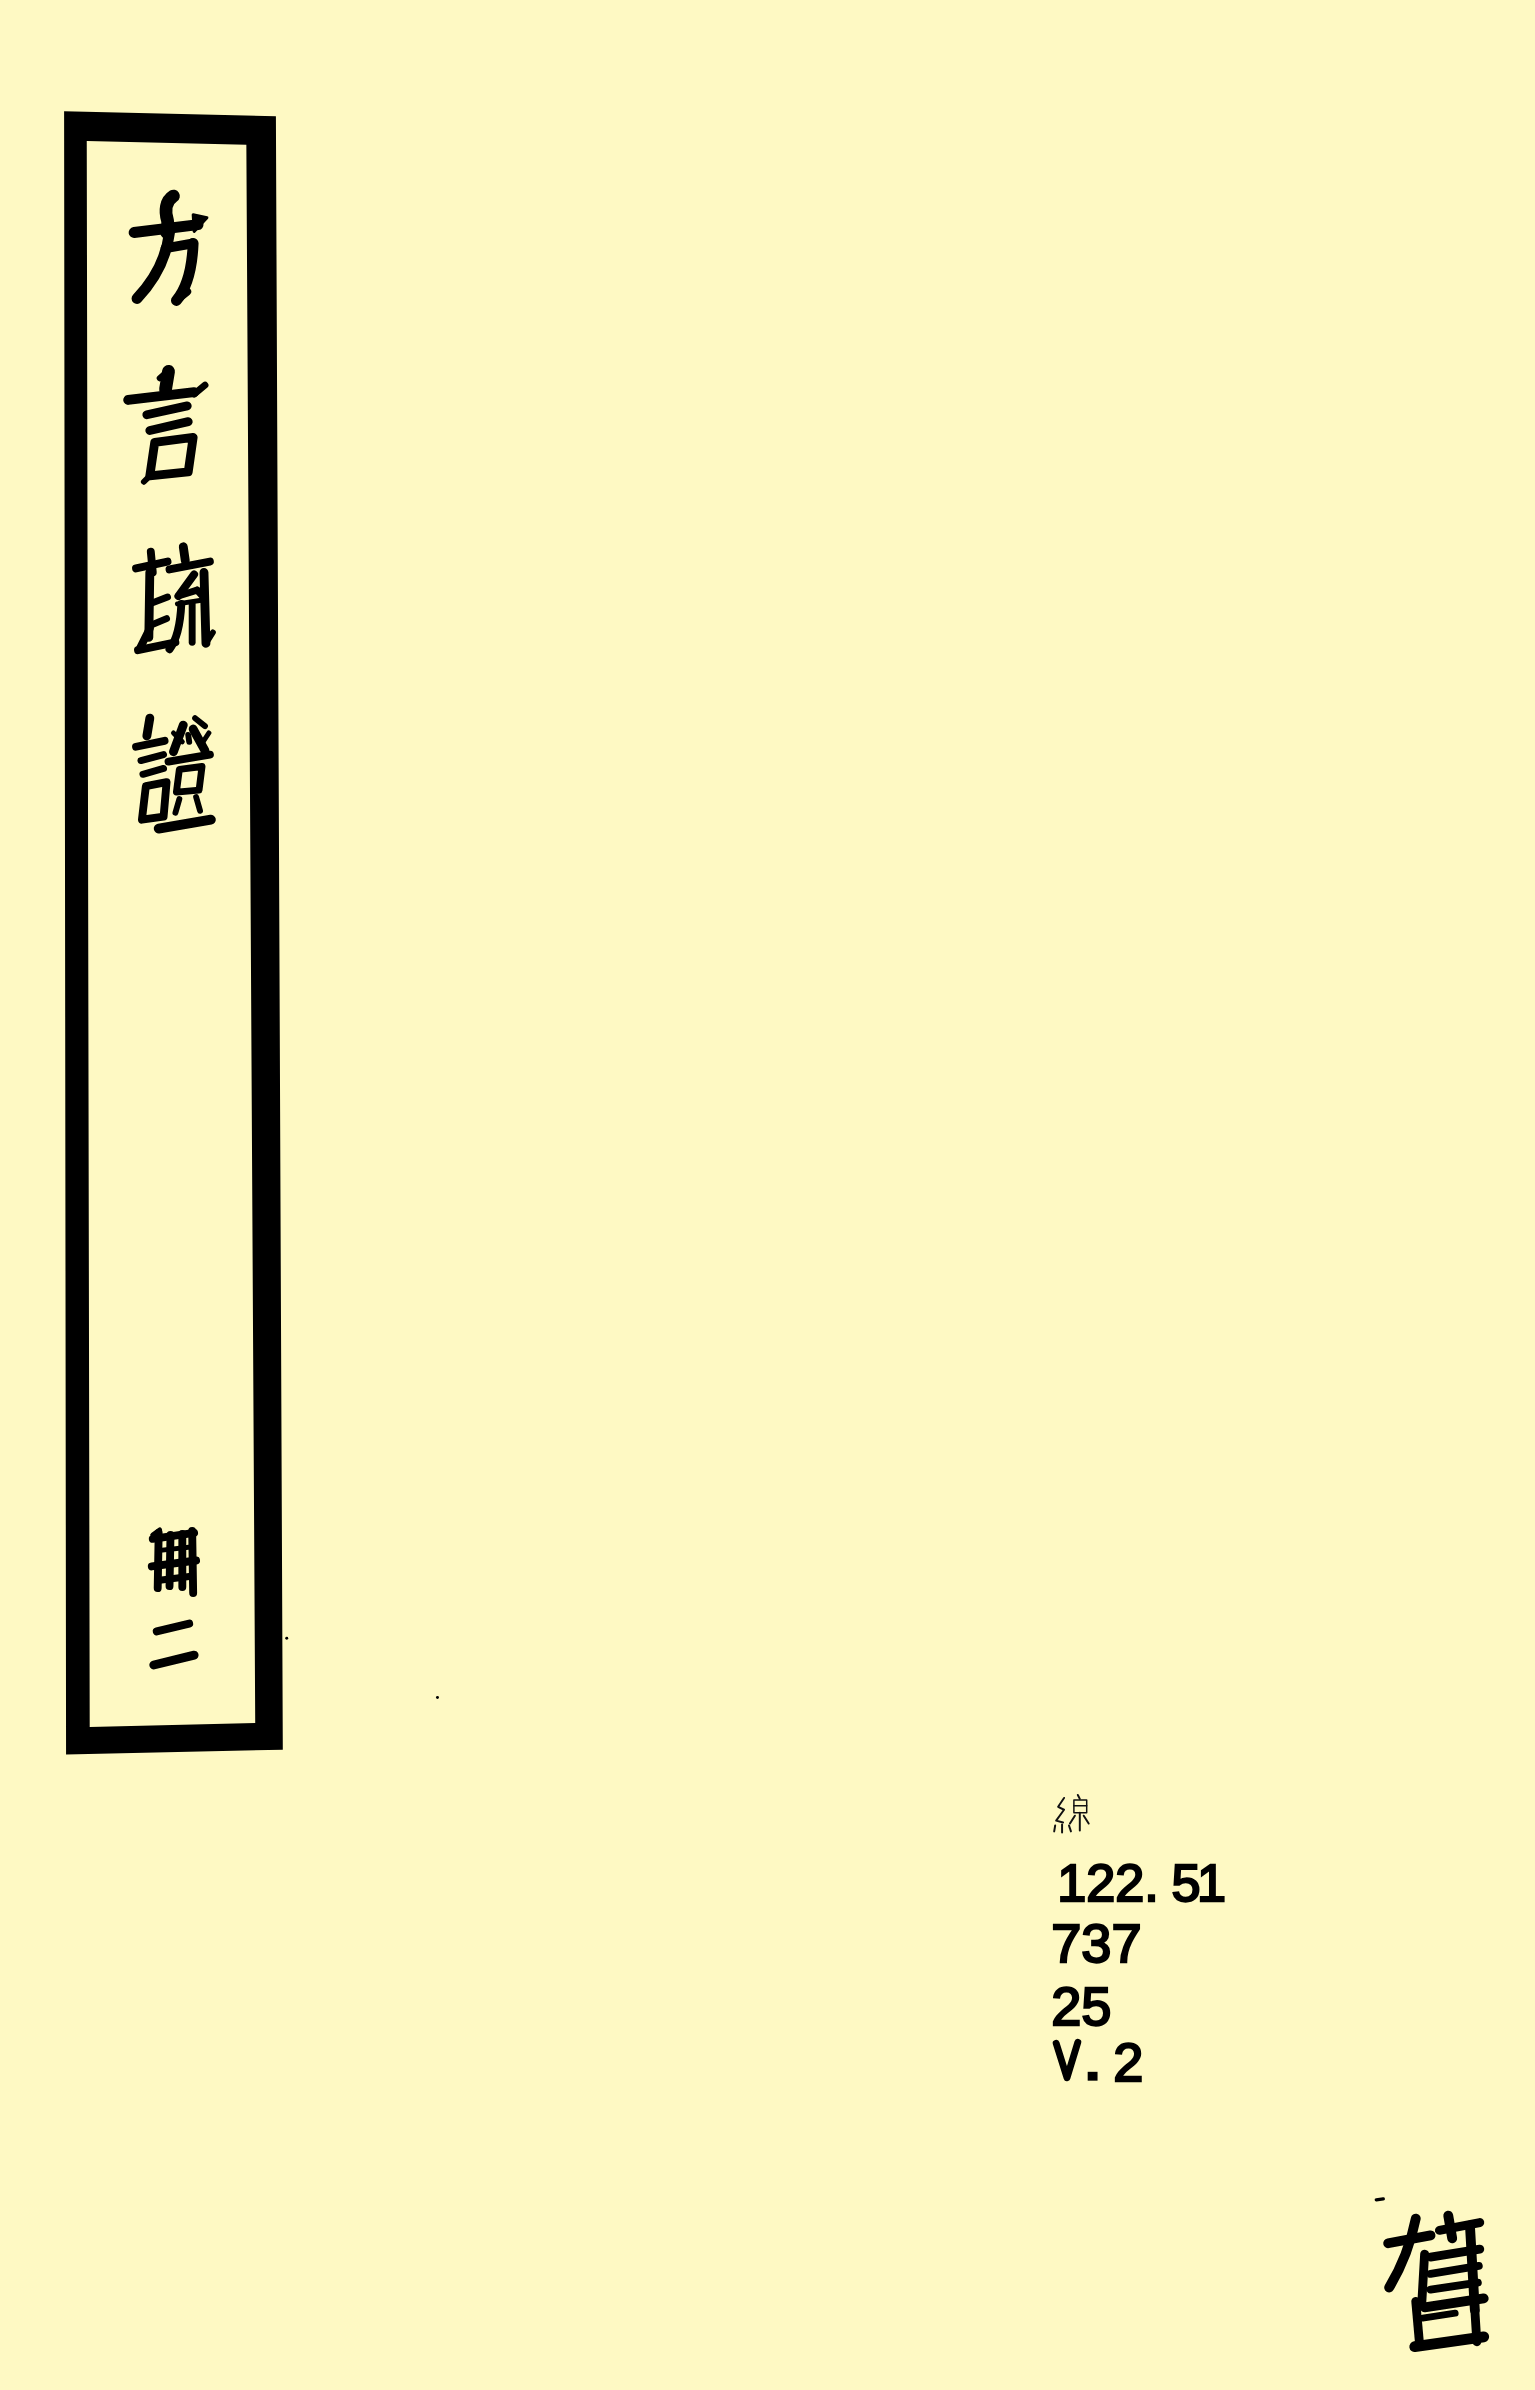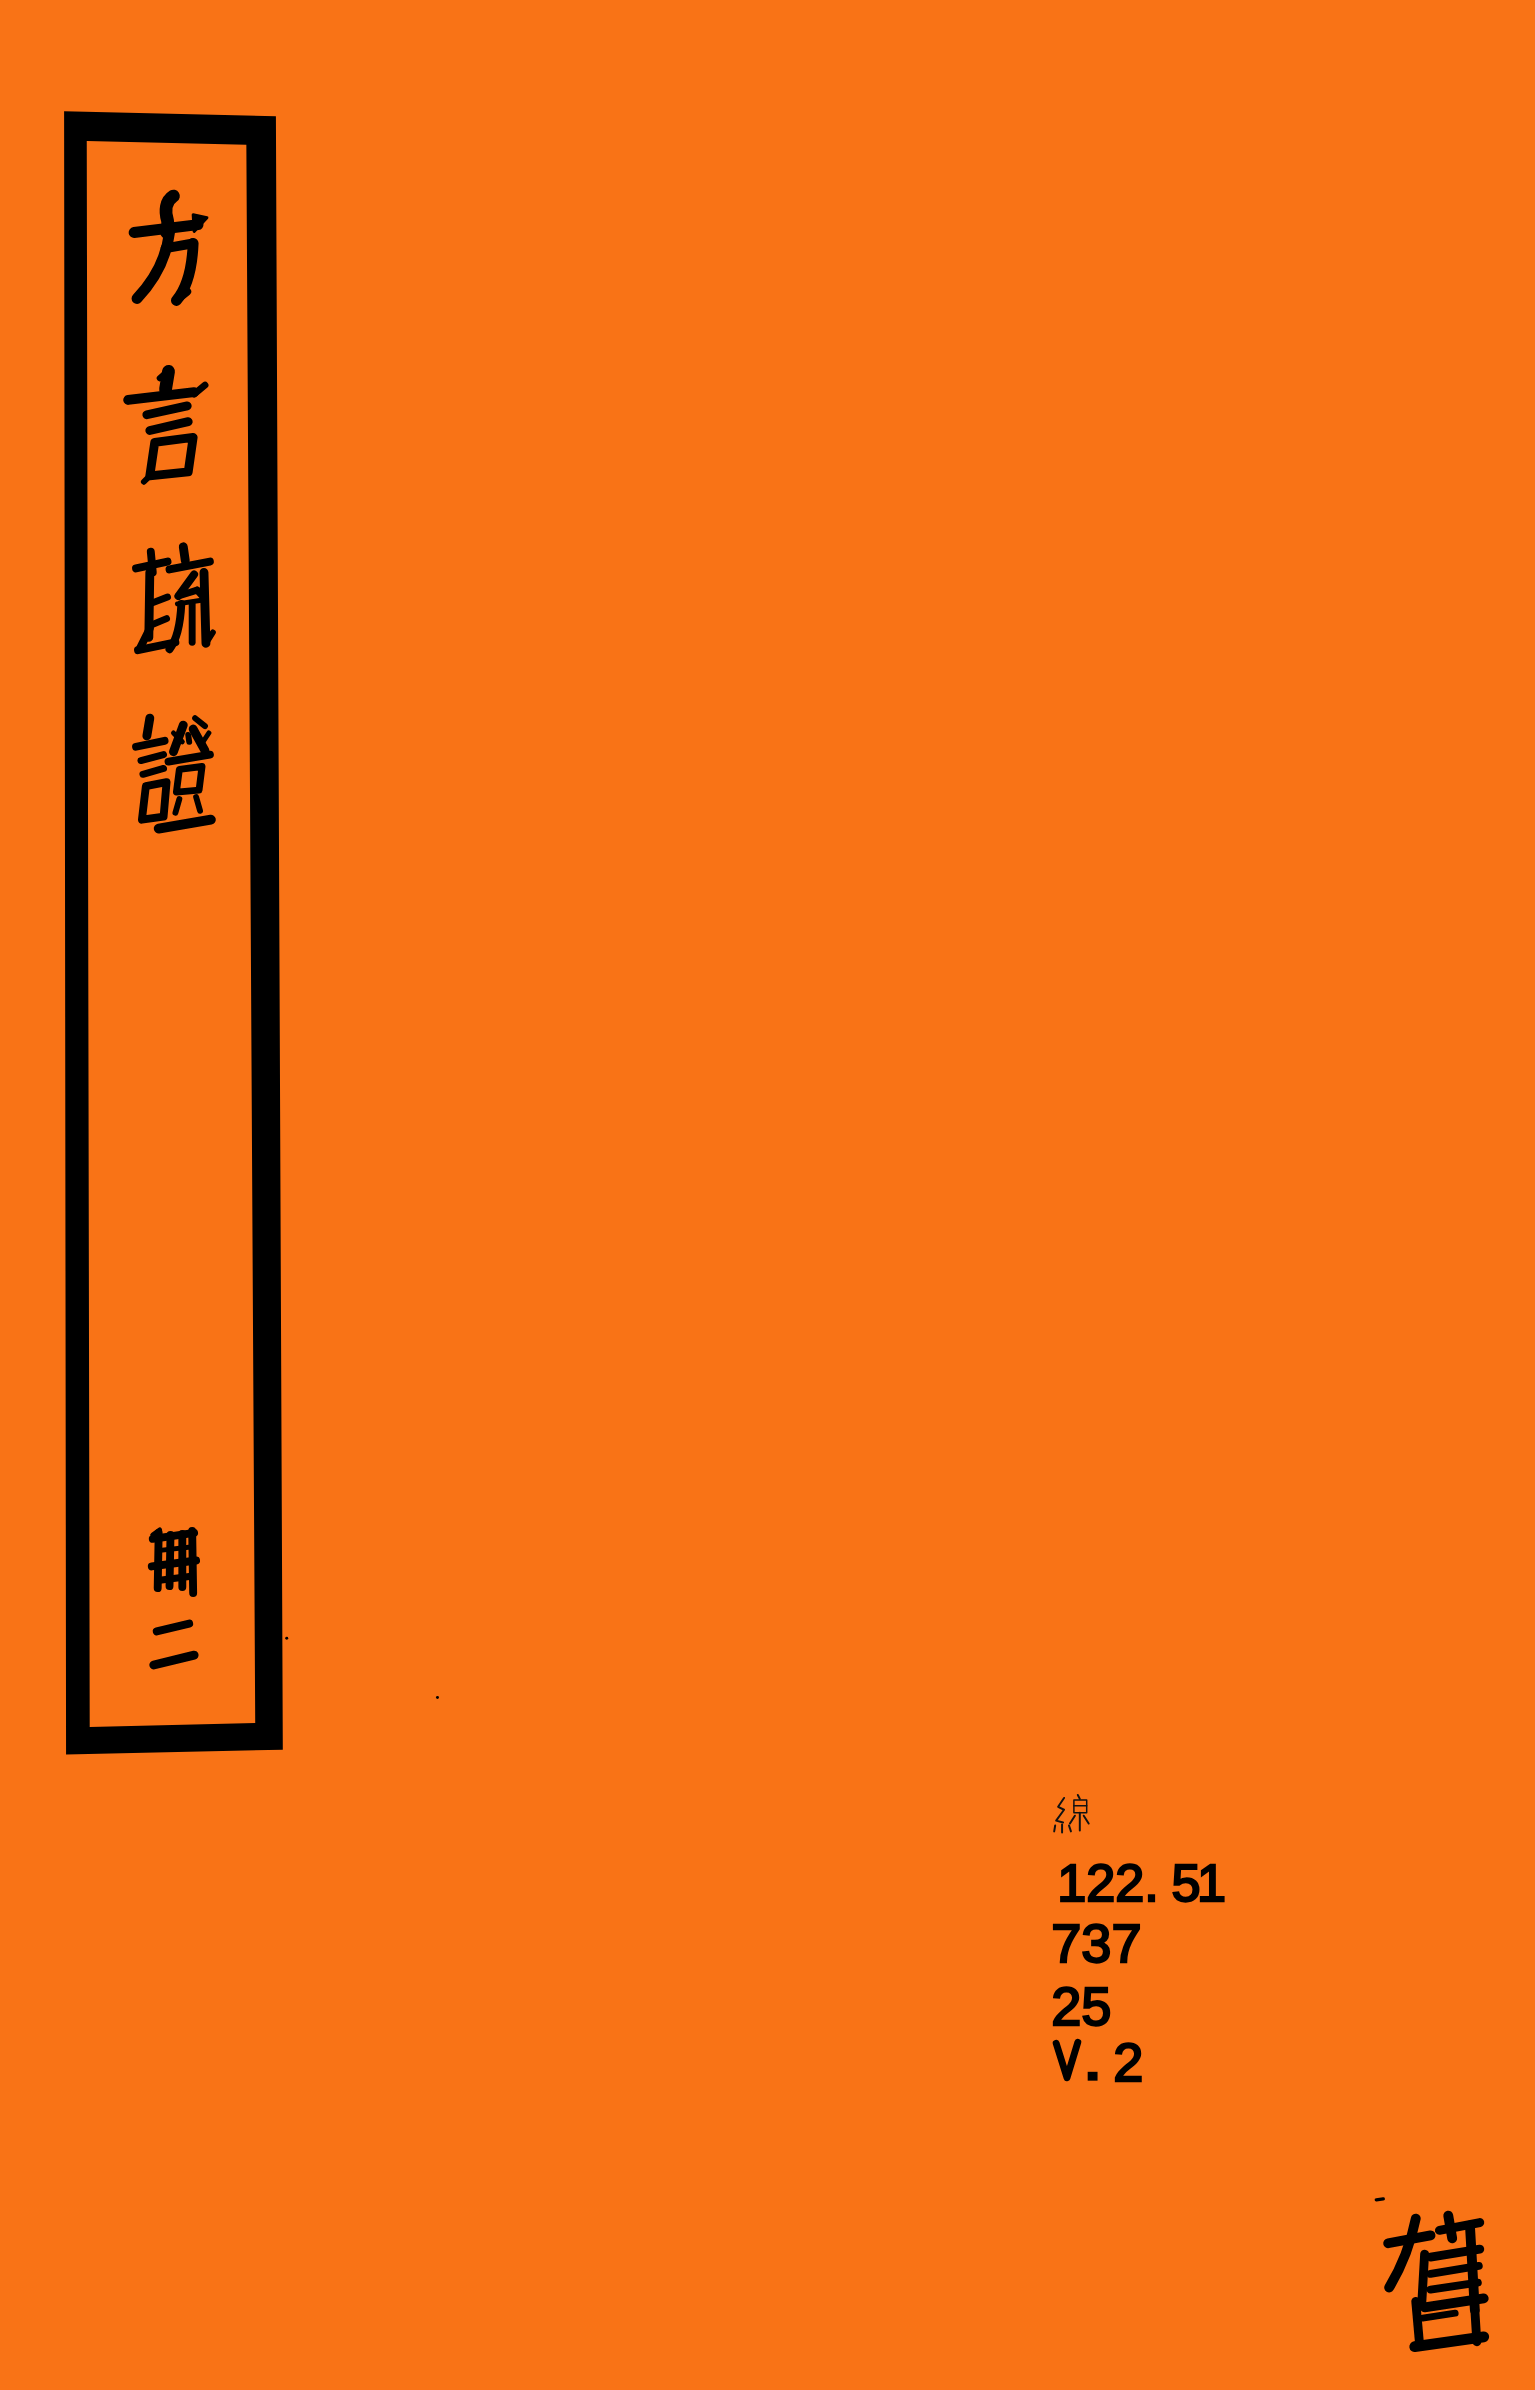--- a/index.html
+++ b/index.html
@@ -1,16 +1,16 @@
 <!DOCTYPE html>
 <html><head>
 <meta charset="utf-8">
 <style>
   html,body{margin:0;padding:0;background:#ffffff;}
-  #page{position:relative;width:1536px;height:2391px;background:#f97316;overflow:hidden;}
+  #page{position:relative;width:1536px;height:2391px;background:#fef9c3;overflow:hidden;}
   svg{position:absolute;left:0;top:0;}
   text{font-family:"Liberation Sans",sans-serif;font-weight:normal;fill:#000;stroke:#000;stroke-width:2.3;}
 </style>
 </head>
 <body>
 <div id="page">
 <svg width="1536" height="2391" viewBox="0 0 1559 2427">
 
   <path d="M65,113 L280,118 L287,1776 L67,1781 Z M88,143 L250,147 L259,1749 L91,1753 Z" fill="#000" fill-rule="evenodd"></path>
 

